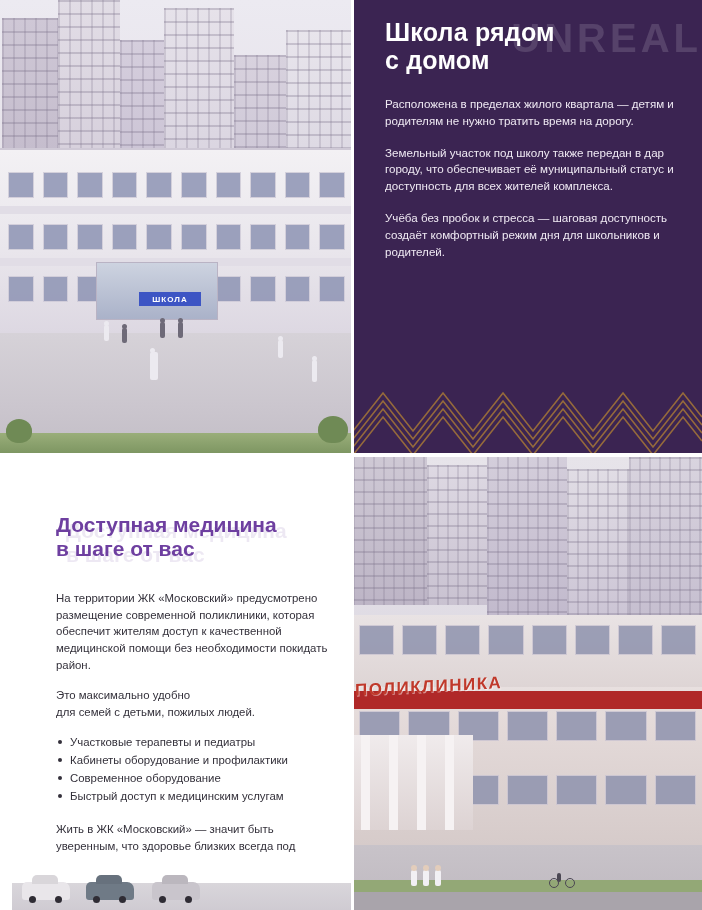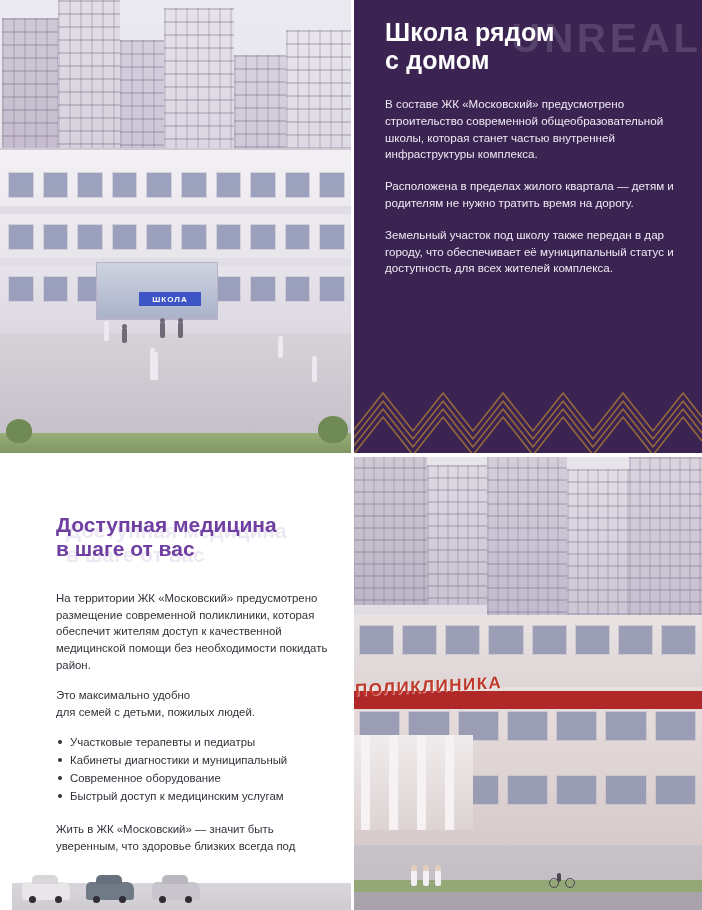--- a/index.html
+++ b/index.html
@@ -299,23 +299,23 @@
           <path d="M0 100 L30 62 L60 100 L90 62 L120 100 L150 62 L180 100 L210 62 L240 100 L270 62 L300 100 L330 62 L349 86"></path>
           <path d="M0 108 L30 70 L60 108 L90 70 L120 108 L150 70 L180 108 L210 70 L240 108 L270 70 L300 108 L330 70 L349 94"></path>
           <path d="M0 92 L30 54 L60 92 L90 54 L120 92 L150 54 L180 92 L210 54 L240 92 L270 54 L300 92 L330 54 L349 78"></path>
           <path d="M0 84 L30 46 L60 84 L90 46 L120 84 L150 46 L180 84 L210 46 L240 84 L270 46 L300 84 L330 46 L349 70"></path>
         </g>
       </svg>
 
       <div class="content">
         <div class="s1-title">Школа рядом
 с домом</div>
-        <p class="s1-p">В составе ЖК «Московский» предусмотрено строительство современной общеобразовательной школы, которая станет частью внутренней инфраструктуры комплекса.</p>
         <p class="s1-p">Расположена в пределах жилого квартала — детям и родителям не нужно тратить время на дорогу.</p>
         <p class="s1-p">Земельный участок под школу также передан в дар городу, что обеспечивает её муниципальный статус и доступность для всех жителей комплекса.</p>
+        <p class="s1-p">Учёба без пробок и стресса — шаговая доступность создаёт комфортный режим дня для школьников и родителей.</p>
       </div>
     </div>
   </div>
 
   <div class="slide slide-bottom">
 
     <div class="half half-img s2-txt">
       <div class="s2-ghost">Доступная медицина
 в шаге от вас</div>
       <div class="s2-title-wrap">
@@ -323,21 +323,21 @@
 в шаге от вас</div>
       </div>
 
       <div class="s2-body">
         <p class="s2-p">На территории ЖК «Московский» предусмотрено размещение современной поликлиники, которая обеспечит жителям доступ к качественной медицинской помощи без необходимости покидать район.</p>
         <p class="s2-p" style="white-space:pre-line;">Это максимально удобно
 для семей с детьми, пожилых людей.</p>
 
         <ul class="s2-list">
           <li>Участковые терапевты и педиатры</li>
-          <li>Кабинеты диагностики и муниципальный</li>
+          <li>Кабинеты оборудование и профилактики</li>
           <li>Современное оборудование</li>
           <li>Быстрый доступ к медицинским услугам</li>
         </ul>
 
         <p class="s2-final">Жить в ЖК «Московский» — значит быть уверенным, что здоровье близких всегда под надёжной защитой и в шаговой доступности.</p>
       </div>
 
       <div class="street-strip">
         <div class="car" style="left:10px;  background:#e9e6ea;">
           <span class="w" style="left:7px;"></span>

